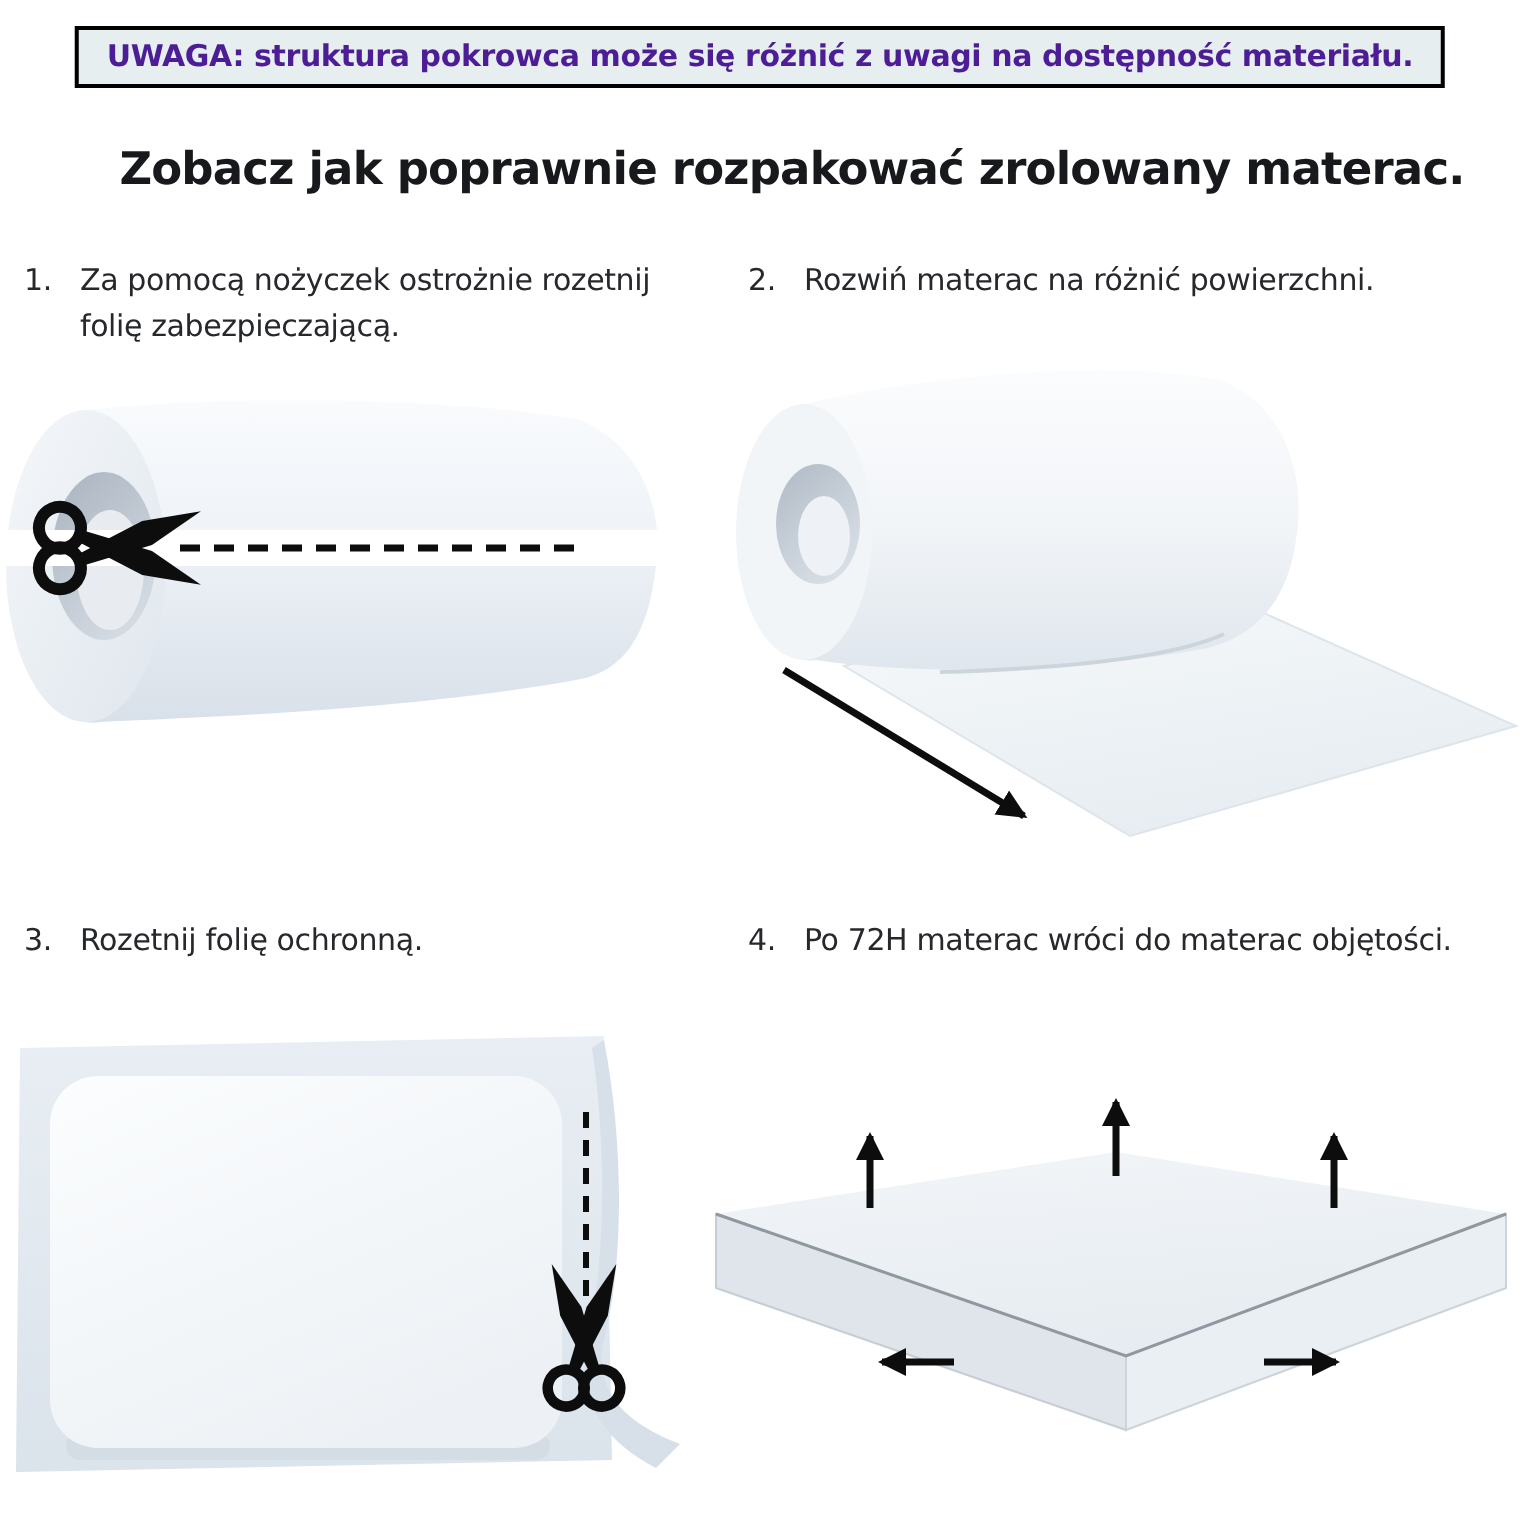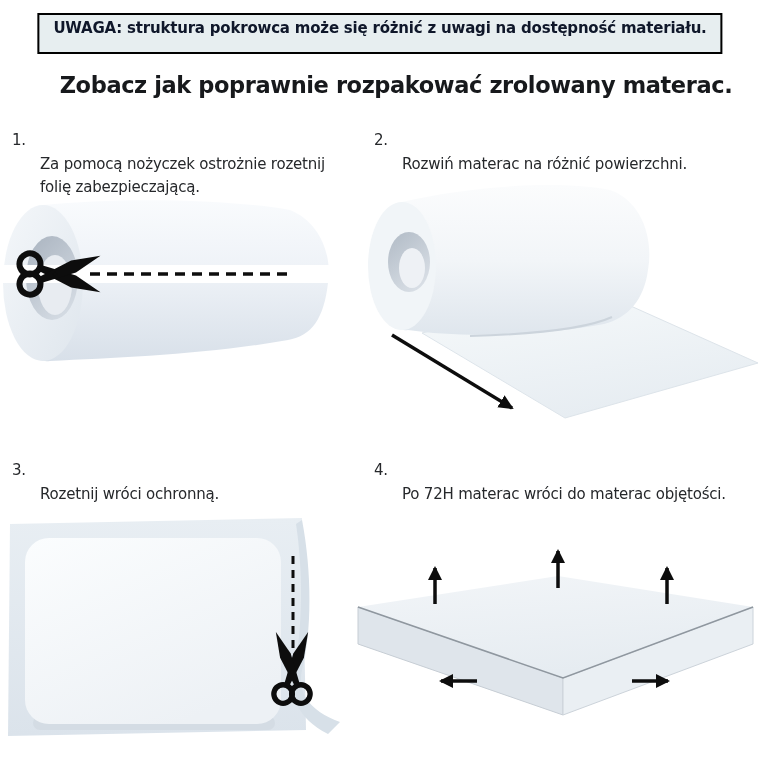--- a/index.html
+++ b/index.html
@@ -5,34 +5,34 @@
   html,body{margin:0;padding:0;}
   body{
     width:760px;height:760px;background:#ffffff;
     font-family:"DejaVu Sans","Liberation Sans",sans-serif;
     color:#1d1d1f;overflow:hidden;
   }
   .page{position:relative;width:760px;height:760px;background:#fff;}
   .banner{
     position:absolute;top:13px;left:50%;transform:translateX(-50%);
     background:#e7eef0;border:2.5px solid #000;
-    padding:4px 14px 15px;white-space:nowrap;
-    font-size:15px;font-weight:700;color:#0f172a;letter-spacing:-0.2px;
+    padding:4px 14px 5px;white-space:nowrap;
+    font-size:15px;font-weight:700;color:#4c1d95;letter-spacing:-0.2px;
   }
   .title{
     position:absolute;top:56px;left:0;width:760px;margin:16px;
     text-align:center;font-size:22.5px;font-weight:700;color:#17191c;
     letter-spacing:-0.4px;
   }
   .step-label{
     position:absolute;display:flex;align-items:flex-start;
     font-size:15px;line-height:1.5;color:#26282b;letter-spacing:-0.2px;
   }
   .step-label .num{flex:0 0 28px;}
-  .step-label .txt{flex:1 1 auto;margin-top:24px;}
+  .step-label .txt{flex:1 1 auto;}
   #step1-label{left:12px;top:129px;width:330px;}
   #step2-label{left:374px;top:129px;width:386px;}
   #step3-label{left:12px;top:459px;width:330px;}
   #step4-label{left:374px;top:459px;width:386px;}
   .illus{position:absolute;display:block;}
   #illus1{left:0;top:190px;}
   #illus2{left:360px;top:168px;}
   #illus3{left:0;top:512px;}
   #illus4{left:355px;top:518px;}
 </style>
@@ -52,21 +52,21 @@
     <span class="txt">Za pomocą nożyczek ostrożnie rozetnij folię zabezpieczającą.</span>
   </div>
 
   <div class="step-label" id="step2-label">
     <span class="num">2.</span>
     <span class="txt">Rozwiń materac na różnić powierzchni.</span>
   </div>
 
   <div class="step-label" id="step3-label">
     <span class="num">3.</span>
-    <span class="txt">Rozetnij wróci ochronną.</span>
+    <span class="txt">Rozetnij folię ochronną.</span>
   </div>
 
   <div class="step-label" id="step4-label">
     <span class="num">4.</span>
     <span class="txt">Po 72H materac wróci do materac objętości.</span>
   </div>
 
   <svg id="illus1" class="illus" width="340" height="208" viewBox="0 0 340 208">
     <defs>
       <linearGradient id="g1body" x1="0" y1="0" x2="0" y2="1">

